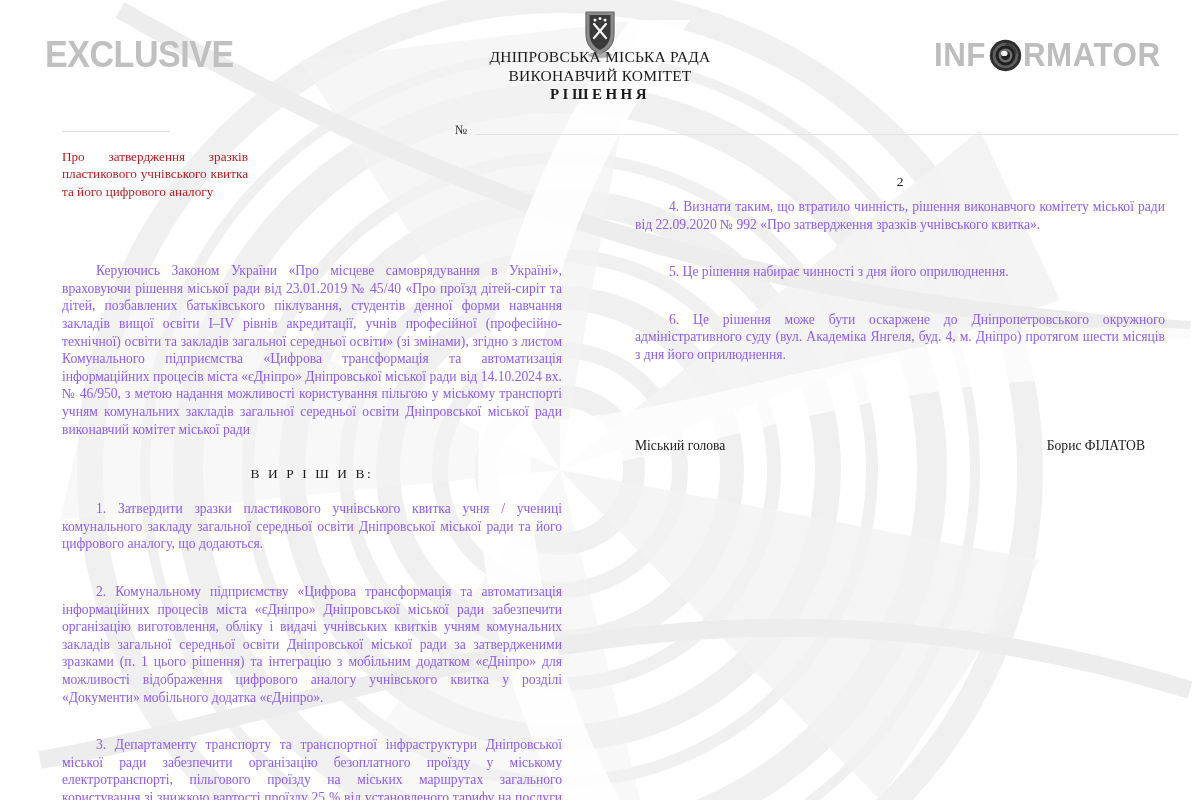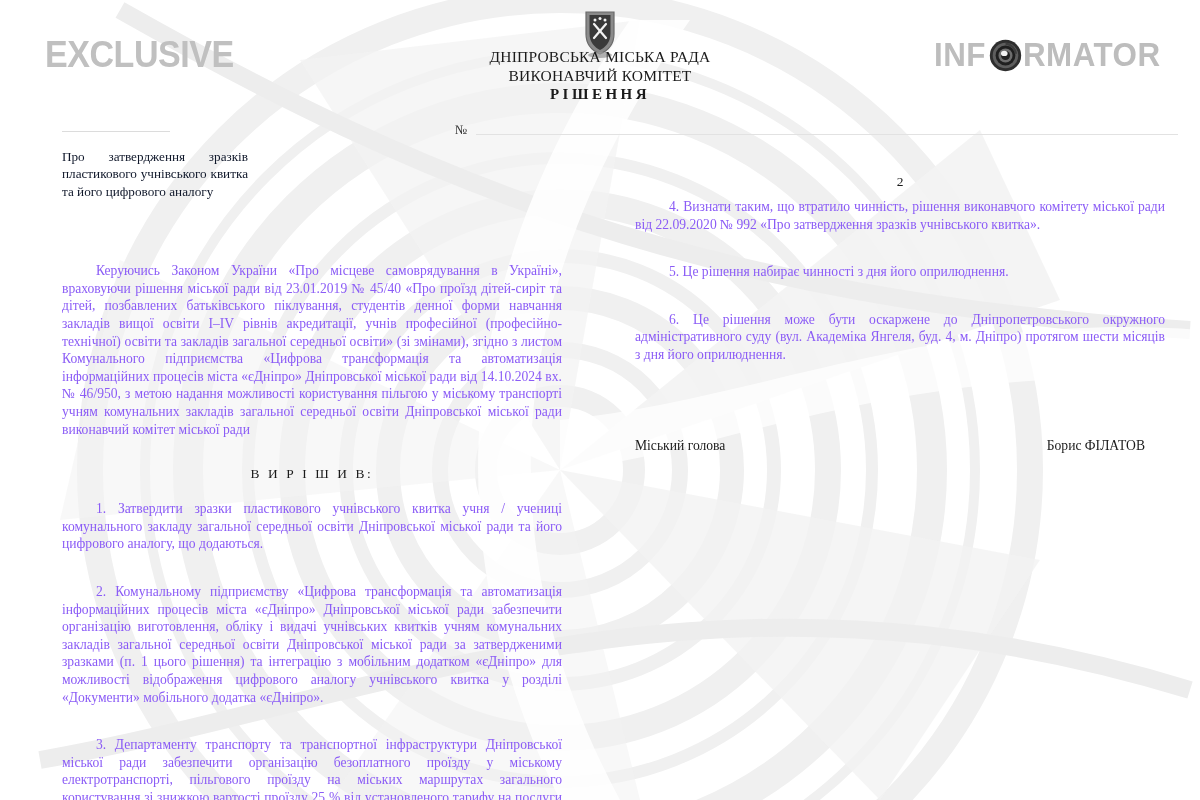--- a/index.html
+++ b/index.html
@@ -155,21 +155,21 @@
   }
   #col-left  { left: 62px;  width: 500px; }
   #col-right { left: 635px; width: 530px; }
 
   .subject-block {
     width: 186px;
     font-size: 13.2px;
     line-height: 17.4px;
     text-align: justify;
     text-justify: inter-word;
-    color: #0f172a;
+    color: #b91c1c;
     margin-top: 4px;
   }
 
   p.body-par {
     margin: 0 0 14px 0;
     font-size: 13.6px;
     line-height: 17.6px;
     text-align: justify;
     text-justify: inter-word;
     text-indent: 34px;

